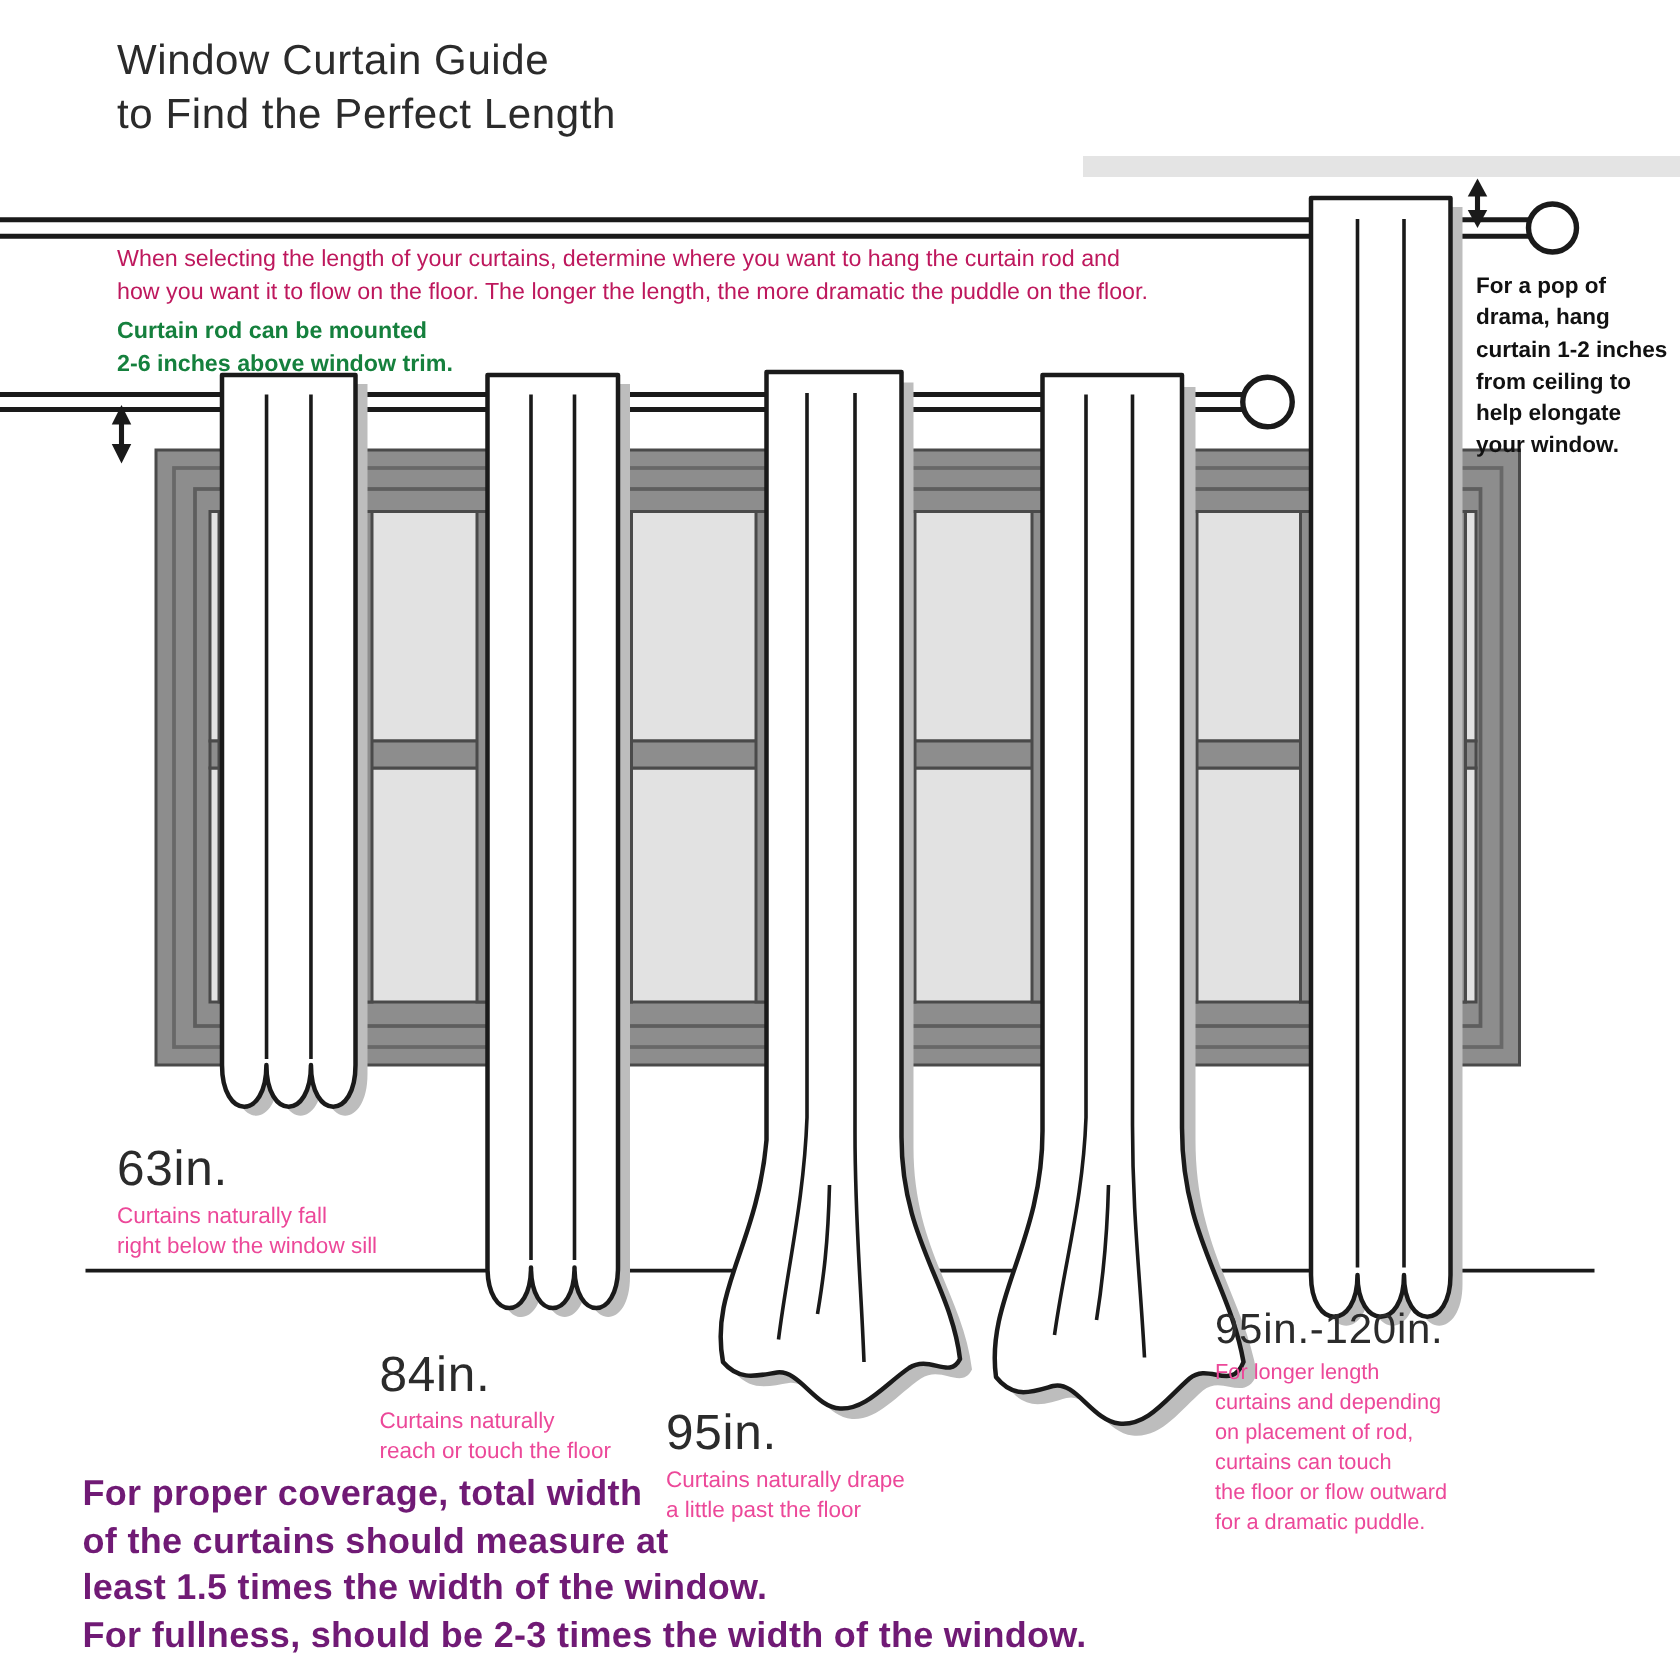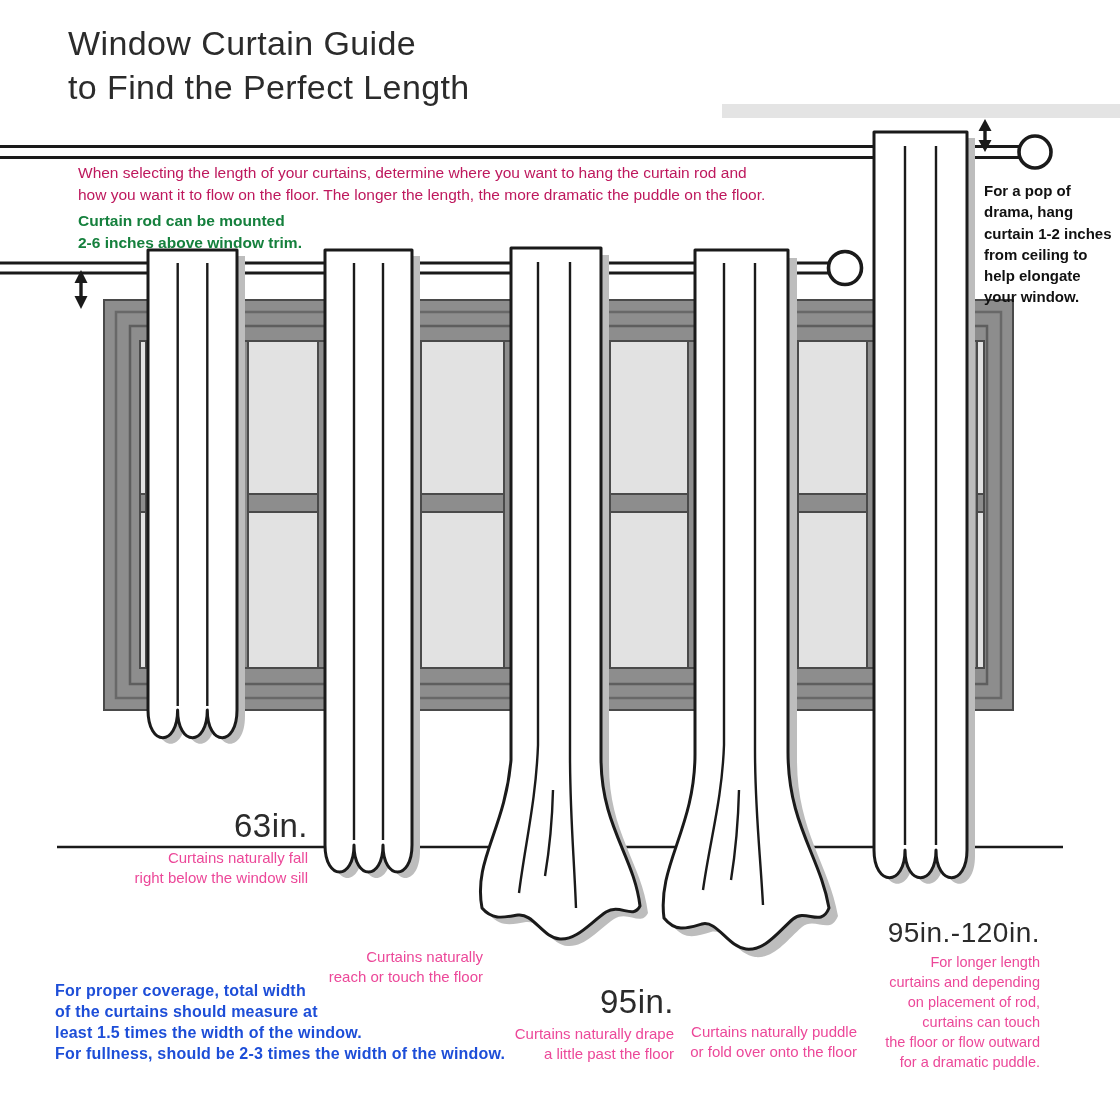--- a/index.html
+++ b/index.html
@@ -2,41 +2,41 @@
 <html><head>
 <meta charset="utf-8">
 <style>
   html,body{margin:0;padding:0;background:#ffffff;}
   #stage{
     position:relative;width:1120px;height:1120px;background:#ffffff;overflow:hidden;
     font-family:"Liberation Sans", sans-serif;color:#2b2b2b;
   }
   .pre{white-space:pre-line;}
   #title{
-    position:absolute;left:68px;top:22px;font-size:34px;line-height:1.28;
+    position:absolute;left:78px;top:22px;font-size:28px;line-height:1.28;
     color:#2b2b2b;letter-spacing:.4px;font-weight:normal;
   }
   #intro{
     position:absolute;left:78px;top:162px;font-size:15.5px;line-height:1.45;color:#be185d;
   }
   #rod-note{
     position:absolute;left:78px;top:210px;font-size:15.5px;line-height:1.45;color:#15803d;font-weight:bold;
   }
   #drama-note{
     position:absolute;left:984px;top:180px;width:140px;font-size:15px;line-height:1.42;
     color:#111;font-weight:bold;
   }
-  .curtain-label{position:absolute;text-align:right;width:230px;margin-top:47px;}
+  .curtain-label{position:absolute;text-align:left;width:230px;}
   .curtain-label .len{font-size:33px;color:#2b2b2b;letter-spacing:.5px;}
   .curtain-label .desc{font-size:15px;line-height:1.35;color:#ec4899;margin-top:3px;}
   #label-c5 .len{font-size:28px;}
   #label-c5 .desc{font-size:14.5px;line-height:1.38;}
   #coverage-note{
-    position:absolute;left:55px;top:980px;font-size:16px;line-height:1.32;
-    color:#1d4ed8;font-weight:bold;letter-spacing:.2px;
+    position:absolute;left:55px;top:980px;font-size:24px;line-height:1.32;
+    color:#701a75;font-weight:bold;letter-spacing:.2px;
   }
   svg{position:absolute;left:0;top:0;}
 </style>
 </head>
 <body>
 
 <div id="stage">
 
   <svg width="1120" height="1120" viewBox="0 0 1120 1120">
 
@@ -145,31 +145,30 @@
 from ceiling to
 help elongate
 your window.</div>
 
   <div class="curtain-label" id="label-c1" style="left:78px;top:760px;">
     <div class="len">63in.</div>
     <div class="desc pre">Curtains naturally fall
 right below the window sill</div>
   </div>
   <div class="curtain-label" id="label-c2" style="left:253px;top:897px;">
+    <div class="len">84in.</div>
     <div class="desc pre">Curtains naturally
 reach or touch the floor</div>
   </div>
   <div class="curtain-label" id="label-c3" style="left:444px;top:936px;">
     <div class="len">95in.</div>
     <div class="desc pre">Curtains naturally drape
 a little past the floor</div>
   </div>
   <div class="curtain-label" id="label-c4" style="left:627px;top:972px;">
-    <div class="desc pre">Curtains naturally puddle
-or fold over onto the floor</div>
   </div>
   <div class="curtain-label" id="label-c5" style="left:810px;top:870px;">
     <div class="len">95in.-120in.</div>
     <div class="desc pre">For longer length
 curtains and depending
 on placement of rod,
 curtains can touch
 the floor or flow outward
 for a dramatic puddle.</div>
   </div>

